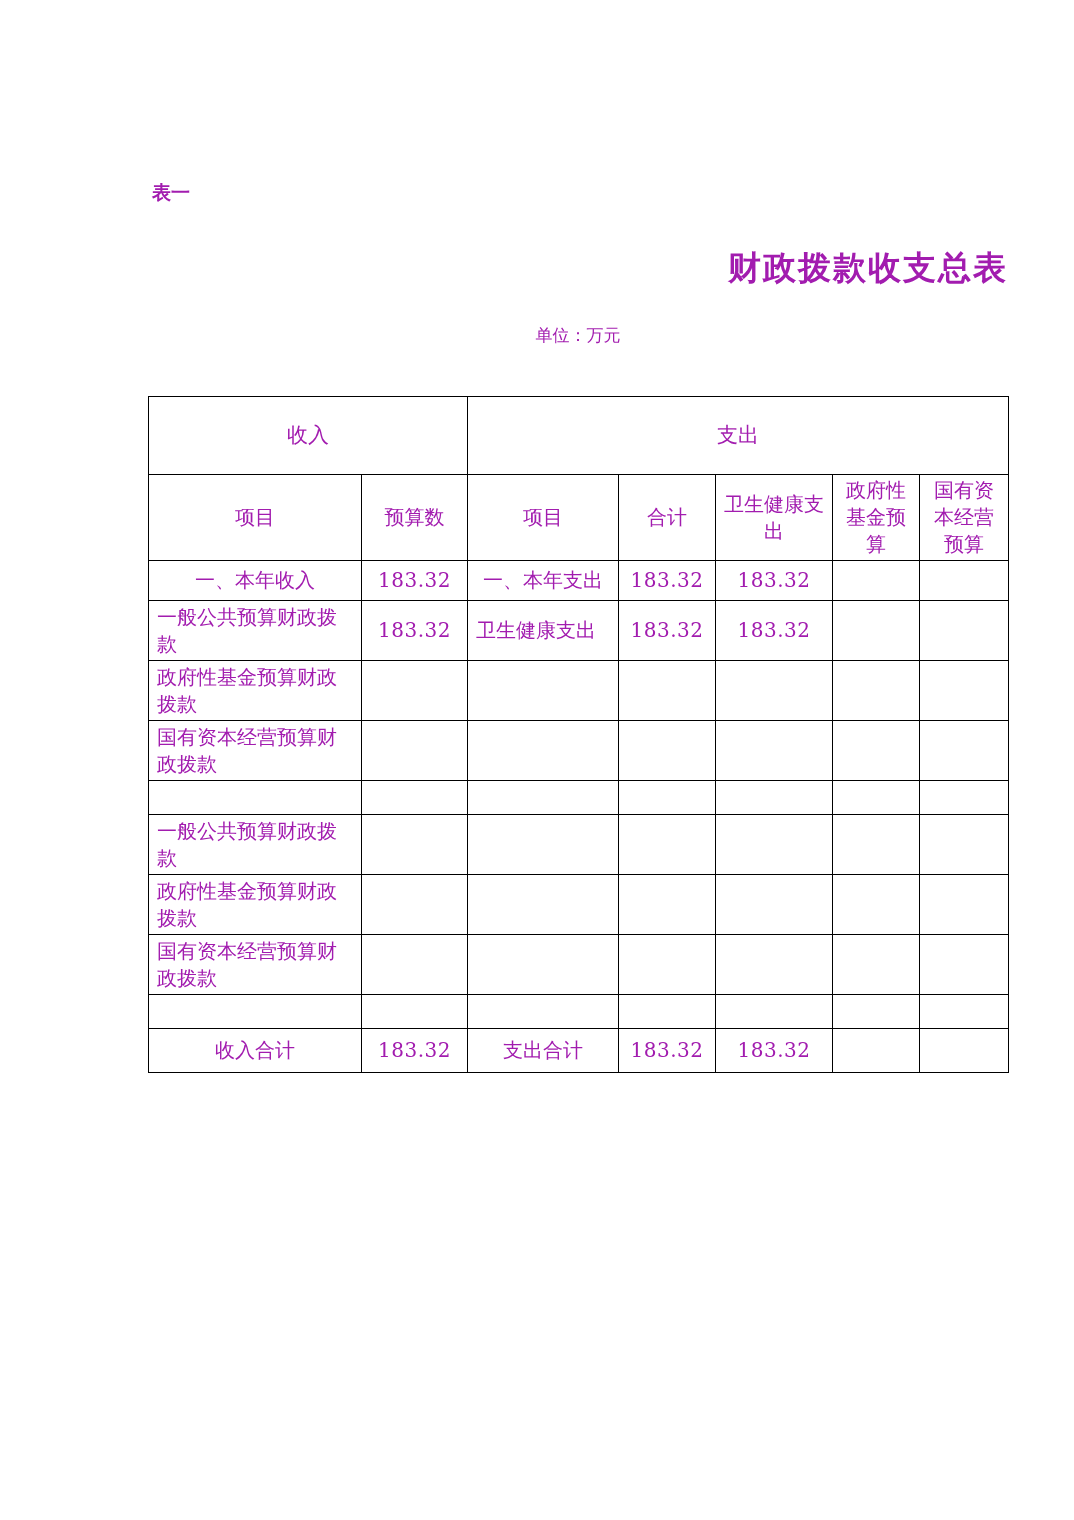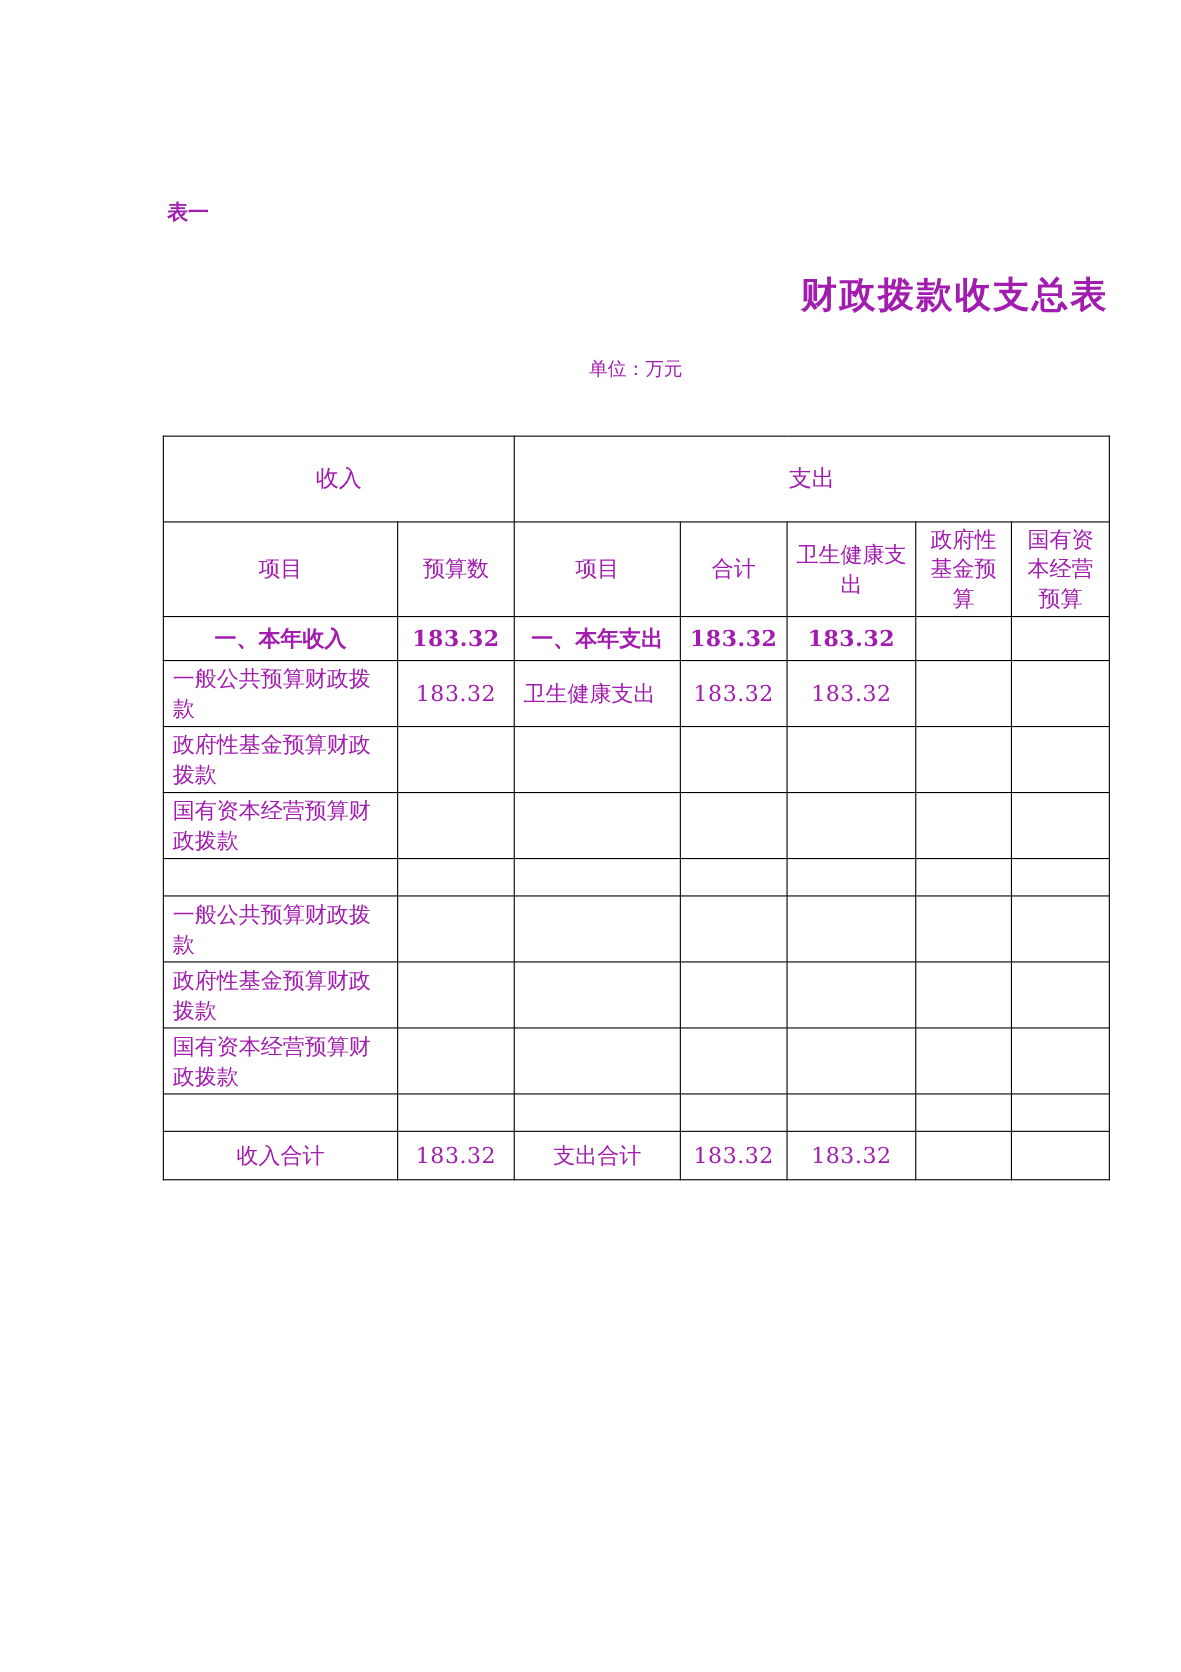--- a/index.html
+++ b/index.html
@@ -52,21 +52,21 @@
     font-size: 20px;
     vertical-align: middle;
     padding: 2px 8px;
     font-weight: 400;
     overflow: hidden;
     word-break: break-all;
     line-height: 1.35;
   }
   tr.r-group td { height: 78px; text-align: center; font-size: 21px; }
   tr.r-cols td  { height: 84px; text-align: center; padding: 2px 5px; }
-  tr.r-section td { height: 40px; font-weight: 700; }
+  tr.r-section td { height: 40px; font-weight: 400; }
   tr.r-item td    { height: 60px; }
   tr.r-empty td   { height: 34px; }
   tr.r-total td   { height: 44px; font-weight: 400; }
   td.cell-label { text-align: left; }
   tr.r-section td.cell-label,
   tr.r-total td.cell-label { text-align: center; }
   td.cell-num {
     text-align: center;
     padding-right: 10px;
     letter-spacing: 0.5px;

